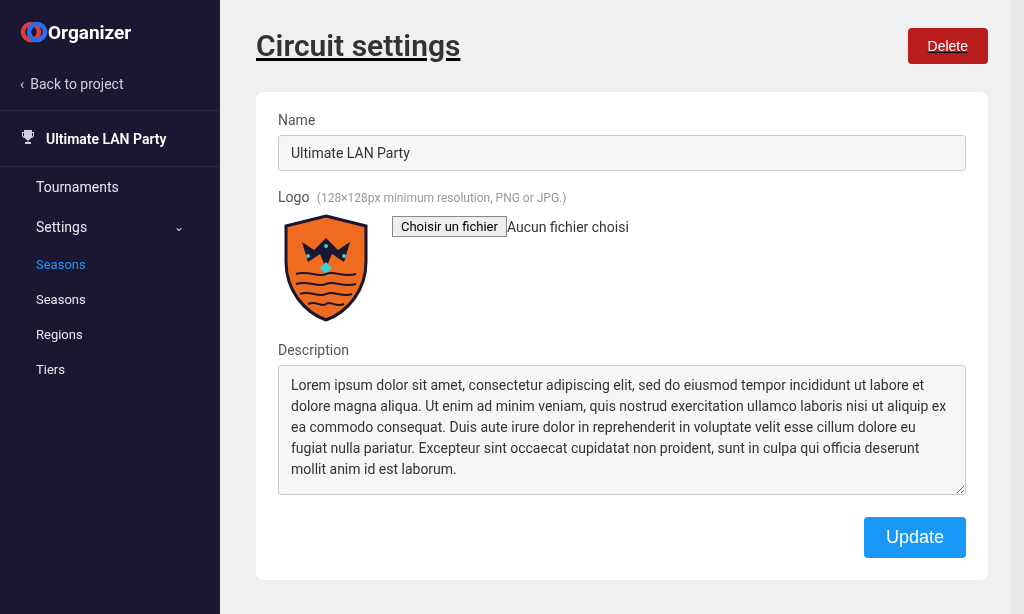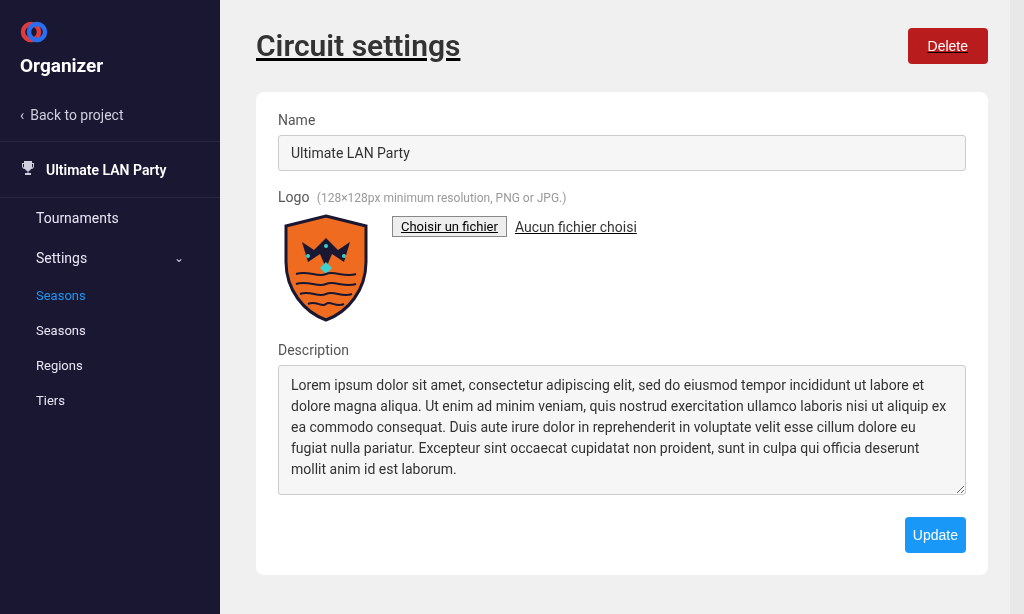--- a/index.html
+++ b/index.html
@@ -14,25 +14,24 @@
     .sidebar {
       width: 220px;
       background: #1a1733;
       color: #fff;
       display: flex;
       flex-direction: column;
       flex-shrink: 0;
     }
     .logo {
       display: flex;
-      gap: 8px;
+      align-items: center;
       padding: 18px 20px 16px;
       font-size: 19px;
       font-weight: 700;
-      flex-direction: column;
     }
     .logo-icon { width: 28px; height: 28px; position: relative; }
     .back-link {
       display: flex;
       align-items: center;
       gap: 6px;
       padding: 14px 20px 18px;
       font-size: 14px;
       color: #d0cfe0;
       cursor: pointer;
@@ -118,40 +117,40 @@
       background: #f6f6f6;
       border-radius: 3px;
       font-size: 14px;
       font-family: inherit;
       color: #333;
     }
     .textarea { resize: both; min-height: 130px; line-height: 1.5; }
     .logo-row { display: flex; gap: 18px; align-items: flex-start; }
     .shield { width: 96px; height: 112px; flex-shrink: 0; }
     .file-controls { flex: 1; padding-top: 4px; }
-    .file-row { display: flex; align-items: center; gap: 8px; margin-bottom: 32px; text-decoration: underline; }
+    .file-row { display: flex; align-items: center; margin-bottom: 32px; }
     .file-btn {
       font-size: 13px;
       padding: 2px 8px;
       border: 1px solid #888;
       background: #eee;
       cursor: pointer;
       font-family: inherit;
     }
     .file-none { font-size: 14px; color: #333; }
     .check-row { display: flex; align-items: center; gap: 8px; }
     .check-row input { width: 15px; height: 15px; cursor: pointer; }
     .check-row label { font-size: 14px; color: #333; cursor: pointer; }
     .footer-btn { display: flex; justify-content: flex-end; margin-top: 18px; }
     .btn-update {
       background: #1998f7;
       color: #fff;
       border: none;
-      padding: 10px 8px;
-      font-size: 14px;
+      padding: 10px 22px;
+      font-size: 18px;
       border-radius: 4px;
       cursor: pointer;
     }
     .chev { font-size: 12px; color: #d0cfe0; }
   </style>
 </head>
 <body>
 
 <aside class="sidebar">
   <div class="logo">

